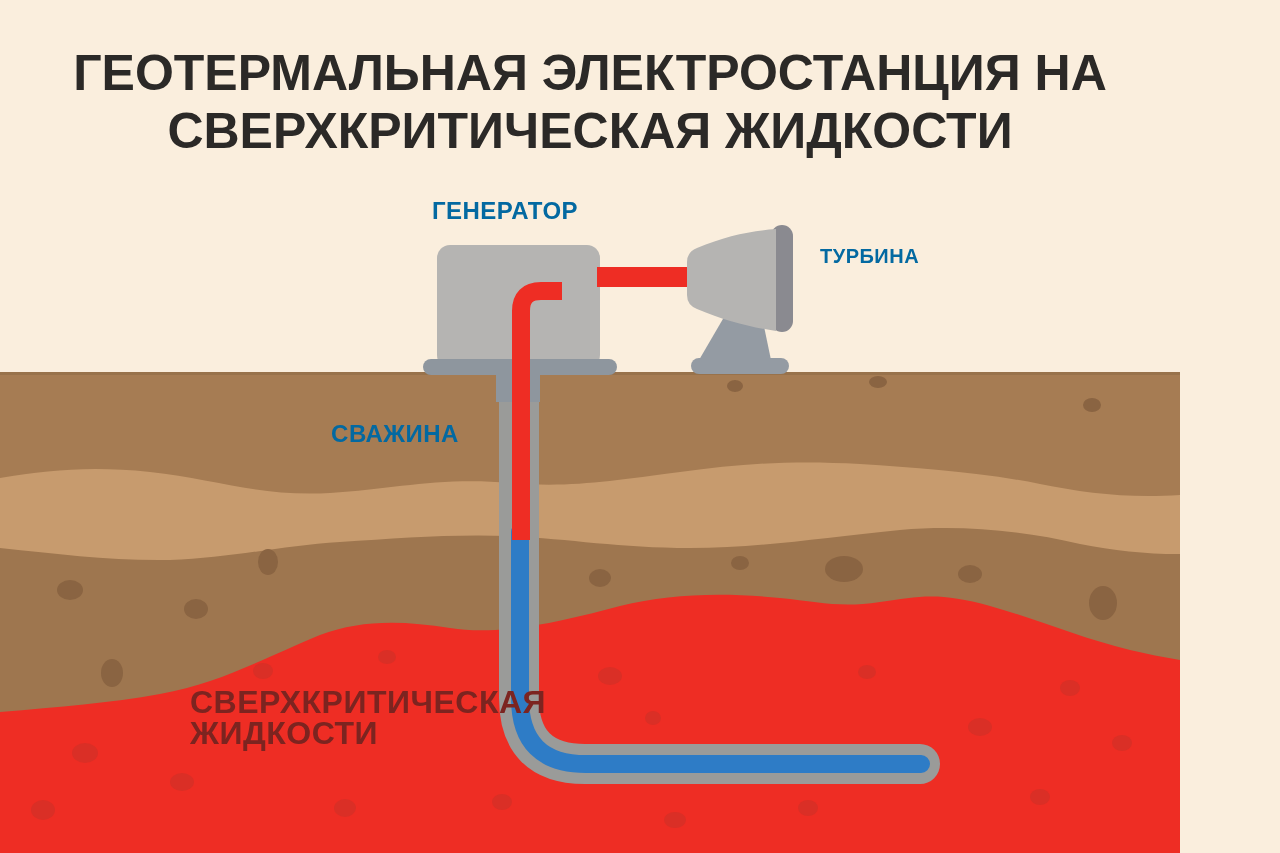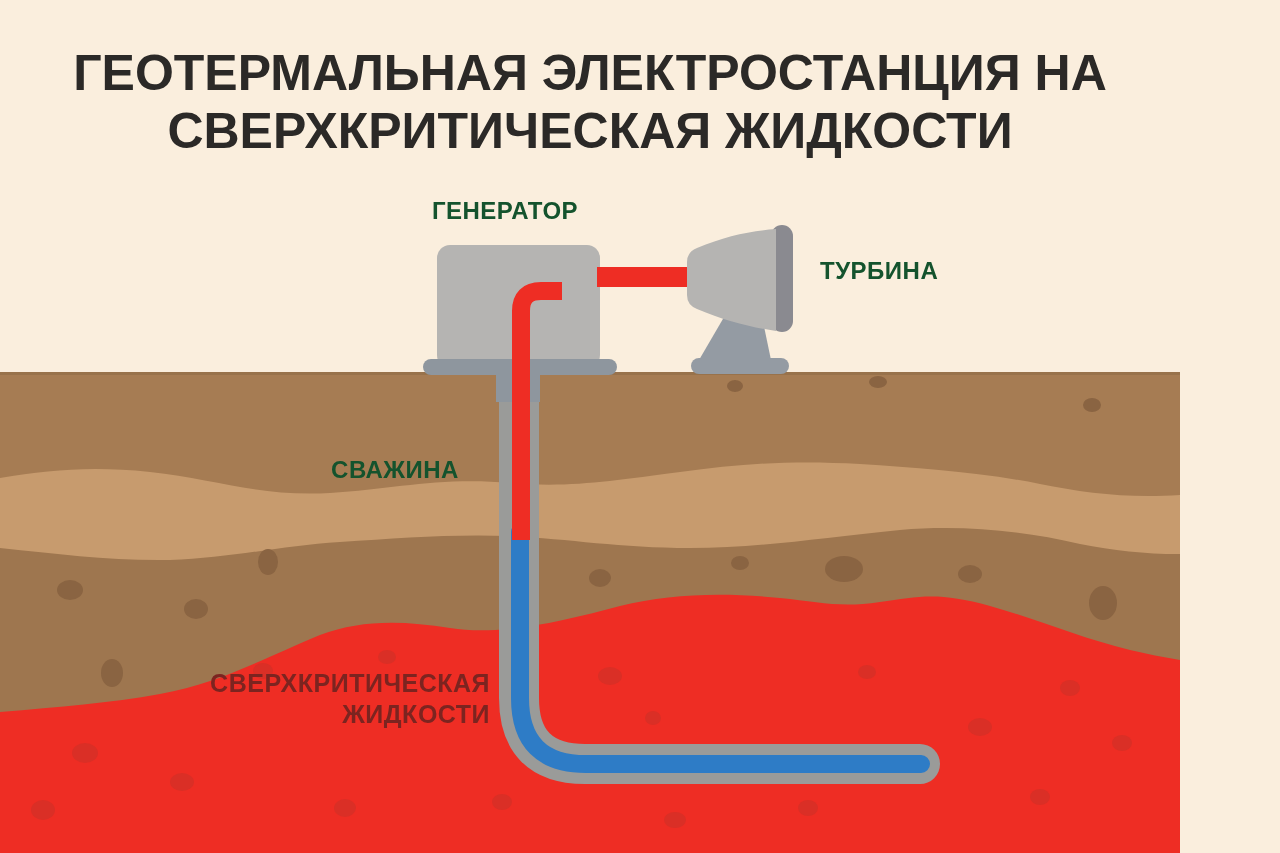--- a/index.html
+++ b/index.html
@@ -2,39 +2,39 @@
 <html><head>
 <meta charset="utf-8">
 <style>
   html,body{margin:0;padding:0;background:#faeedd;}
   .stage{
     position:relative;width:1180px;height:853px;overflow:hidden;
     background:#faeedd;
     font-family:"Liberation Sans",sans-serif;
   }
   .stage svg{position:absolute;left:0;top:0;}
-  .lbl{position:absolute;font-weight:700;color:#14532d;letter-spacing:.5px;white-space:nowrap;}
+  .lbl{position:absolute;font-weight:700;color:#0369a1;letter-spacing:.5px;white-space:nowrap;}
   .title{
     left:0;right:0;top:44px;text-align:center;
     font-size:50px;line-height:58px;font-weight:700;color:#2b2927;letter-spacing:0;
   }
   .generator-label{left:405px;top:197px;width:200px;text-align:center;font-size:24px;}
-  .turbine-label{left:820px;top:257px;font-size:24px;}
+  .turbine-label{left:820px;top:245px;font-size:20px;}
   .water-label{
     left:180px;top:288px;width:257px;text-align:right;
     font-size:23px;line-height:30px;color:#e43429;
   }
-  .well-label{left:295px;top:456px;width:200px;text-align:center;font-size:24px;}
+  .well-label{left:295px;top:420px;width:200px;text-align:center;font-size:24px;}
   .reservoir-label{
     left:643px;top:644px;width:400px;text-align:center;
     font-size:31px;line-height:42px;color:#f8ecd9;letter-spacing:1px;
   }
   .fluid-label{
-    left:190px;top:668px;width:300px;text-align:right;
-    font-size:25px;line-height:31px;color:#7c2420;
+    left:190px;top:687px;width:300px;
+    font-size:32px;line-height:31px;color:#7c2420;
   }
 </style>
 </head>
 <body>
 
 <div class="stage">
 
   <svg width="1280" height="853" viewBox="0 0 1280 853">
 
     <rect x="0" y="372" width="1280" height="481" fill="#a67c53"></rect>

